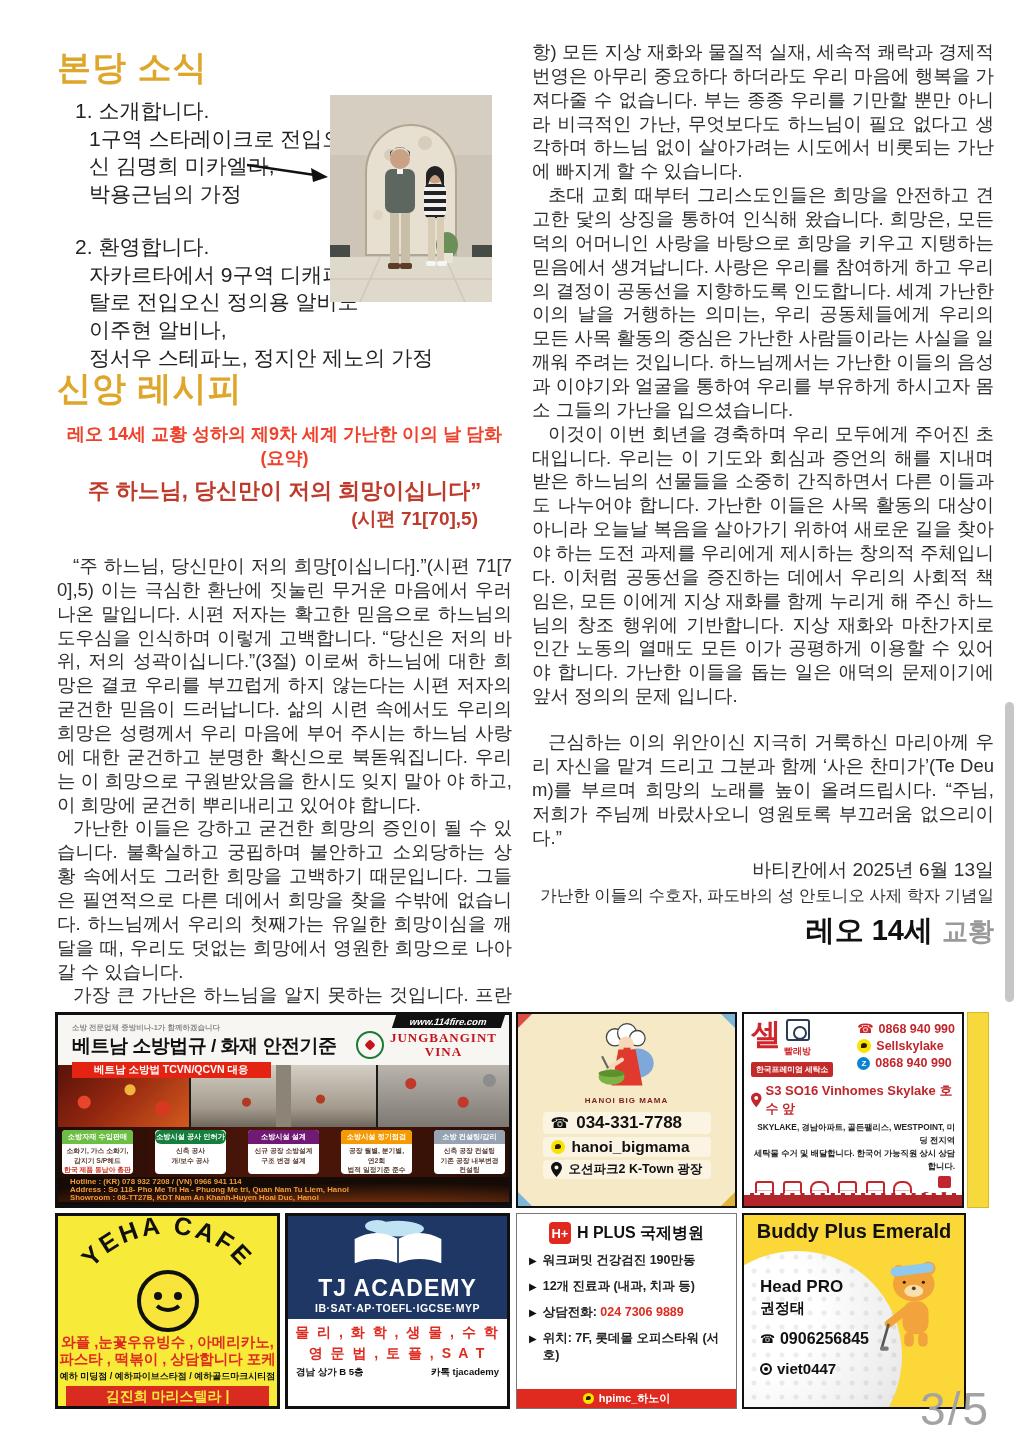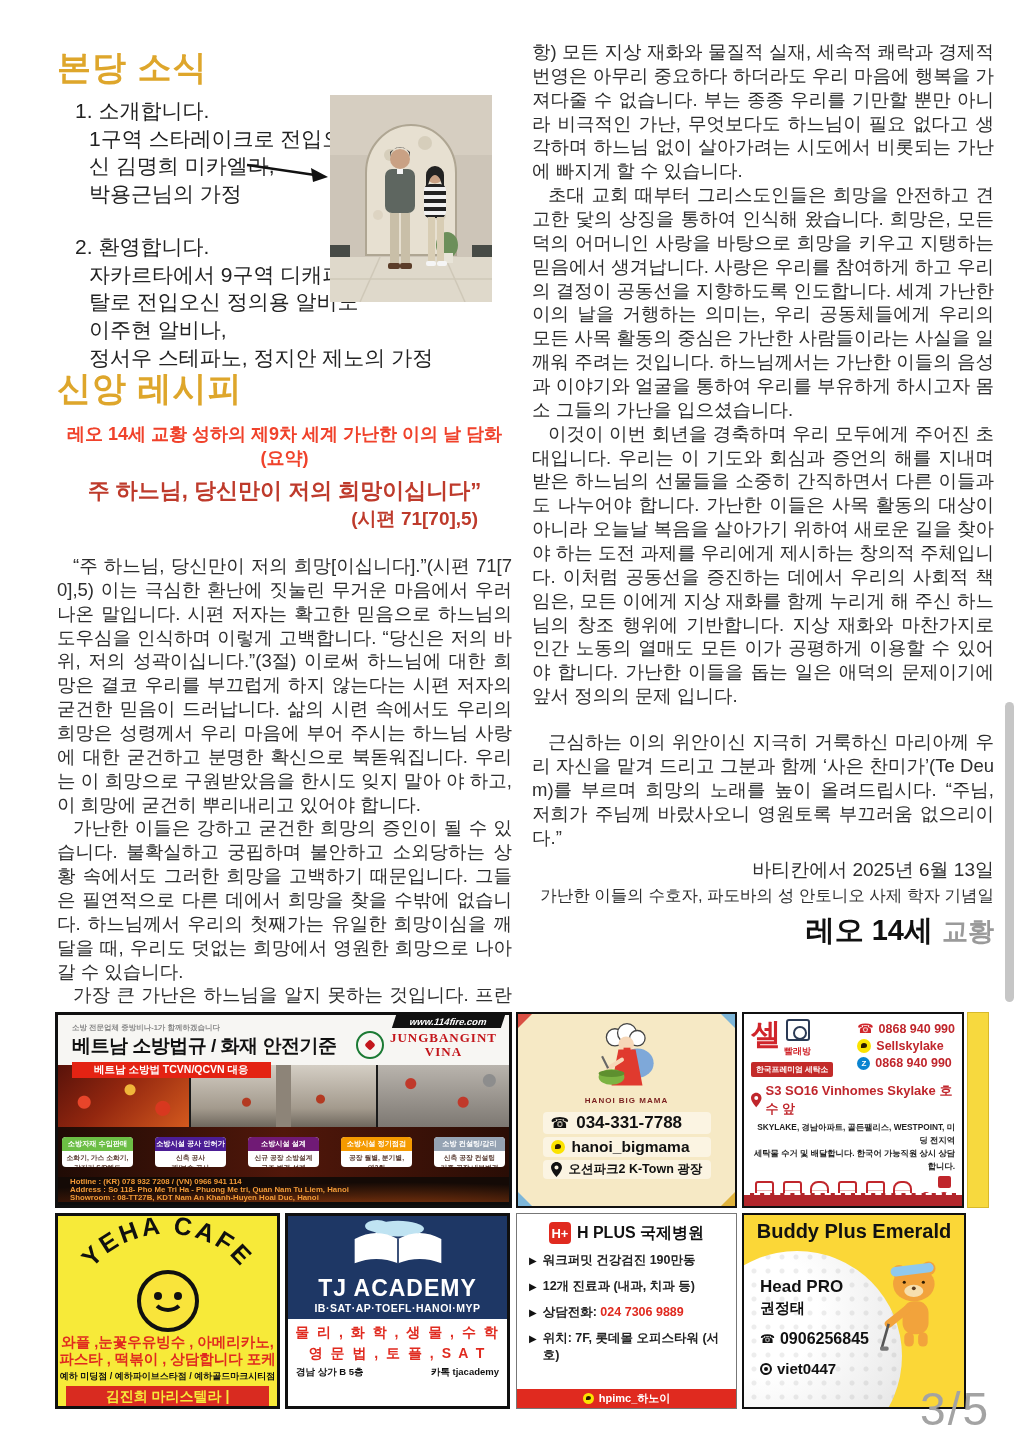--- a/index.html
+++ b/index.html
@@ -56,25 +56,25 @@
   .fire-band { display:inline-block; background:#E42313; color:#fff; font-size:10.5px; font-weight:800; padding:1px 22px; margin-top:1px; }
   .fire-brand { display:flex; align-items:center; gap:6px; padding-right:4px; margin-top:8px; }
   .wreath { width:28px; height:28px; border:2px solid #1B7A34; border-radius:50%; position:relative; }
   .wreath::after { content:""; position:absolute; left:8px; top:8px; width:8px; height:8px; background:#C3161C; border-radius:2px; transform:rotate(45deg); }
   .fire-brand-text { font-family:"Liberation Serif", serif; font-weight:700; color:#C3161C; font-size:13px; line-height:1.05; text-align:center; letter-spacing:1px; }
   .fire-photos { display:flex; height:62px; background:#1a1a1a; gap:2px; }
   .fp { flex:1; }
   .fp1 { background:linear-gradient(135deg,#58120a 0%,#93270f 45%,#d4591e 100%); background-image:radial-gradient(circle at 20% 60%, #e8452a 6px, transparent 7px), radial-gradient(circle at 55% 40%, #f0b63a 5px, transparent 6px), radial-gradient(circle at 80% 70%, #d8381f 7px, transparent 8px), linear-gradient(135deg,#58120a 0%,#93270f 45%,#d4591e 100%); }
   .fp2 { flex:1.4; background:linear-gradient(#d4cec4 0%,#a39a8d 70%,#6e675d 100%); background-image:linear-gradient(90deg, transparent 46%, #8d8478 46%, #8d8478 54%, transparent 54%), radial-gradient(circle at 30% 60%, #b33a22 4px, transparent 5px), radial-gradient(circle at 70% 55%, #b33a22 4px, transparent 5px), linear-gradient(#d4cec4 0%,#a39a8d 70%,#6e675d 100%); }
   .fp3 { background:linear-gradient(#b9b4ad,#7d7872); background-image:radial-gradient(circle at 25% 30%, #c0392b 5px, transparent 6px), radial-gradient(circle at 65% 60%, #c0392b 5px, transparent 6px), radial-gradient(circle at 85% 25%, #8d8d8d 6px, transparent 7px), linear-gradient(#b9b4ad,#7d7872); }
-  .fire-cards { display:flex; gap:22px; padding:10px 4px; height:50px; background:linear-gradient(90deg,#200b05,#51170a 50%,#2a0d05); }
+  .fire-cards { display:flex; gap:22px; padding:3px 4px; height:50px; background:linear-gradient(90deg,#200b05,#51170a 50%,#2a0d05); }
   .fcard { flex:1; background:#fff; border-radius:4px; overflow:hidden; text-align:center; }
   .fcard-h { font-size:7.2px; font-weight:800; color:#fff; padding:2px 1px; }
   .fcard:nth-child(1) .fcard-h { background:#6CBE45; }
-  .fcard:nth-child(2) .fcard-h { background:#4c1d95; }
+  .fcard:nth-child(2) .fcard-h { background:#15803d;border-radius:6px; }
   .fcard:nth-child(3) .fcard-h { background:#701a75; }
   .fcard:nth-child(4) .fcard-h { background:#F59A00; }
   .fcard:nth-child(5) .fcard-h { background:#95A3B3; }
   .fcard-b { font-size:6.8px; font-weight:700; color:#5d4037; line-height:1.4; padding-top:2px; }
   .fcard-b .red { color:#D2321F; }
   .fire-address { height:25px; padding:1px 12px; background:#140a06; background-image:radial-gradient(ellipse at 75% 140%, rgba(233,94,21,0.6), transparent 60%), radial-gradient(ellipse at 20% 160%, rgba(180,60,10,0.5), transparent 55%); }
   .fire-address div { font-size:7.8px; font-weight:700; color:#F19A37; line-height:1.05; }
 
   
   .ad-bigmama { left:516px; top:1012px; width:221px; height:196px; background:#F6E9C5; border:2px solid #101010; }
@@ -460,21 +460,21 @@
 
 <div class="ad ad-tj">
   <div class="tj-top">
     <svg width="110" height="52" viewBox="0 0 120 60">
       <ellipse cx="60" cy="10" rx="30" ry="9" fill="#BFE3F2"></ellipse>
       <ellipse cx="36" cy="7" rx="14" ry="7" fill="#BFE3F2"></ellipse>
       <path d="M10,22 Q35,8 60,22 Q85,8 110,22 L110,50 Q85,40 60,50 Q35,40 10,50 Z" fill="#ffffff"></path>
       <line x1="60" y1="22" x2="60" y2="50" stroke="#1E3765" stroke-width="2"></line>
     </svg>
     <div class="tj-brand">TJ ACADEMY</div>
-    <div class="tj-programs">IB·SAT·AP·TOEFL·HANOI·MYP</div>
+    <div class="tj-programs">IB·SAT·AP·TOEFL·IGCSE·MYP</div>
   </div>
   <div class="tj-subjects">
     <div>물 리 , 화 학 , 생 물 , 수 학</div>
     <div>영 문 법 , 토 플 , S A T</div>
   </div>
   <div class="tj-bottom">
     <span>경남 상가 B 5층</span>
     <span>카톡 tjacademy</span>
   </div>
 </div>

